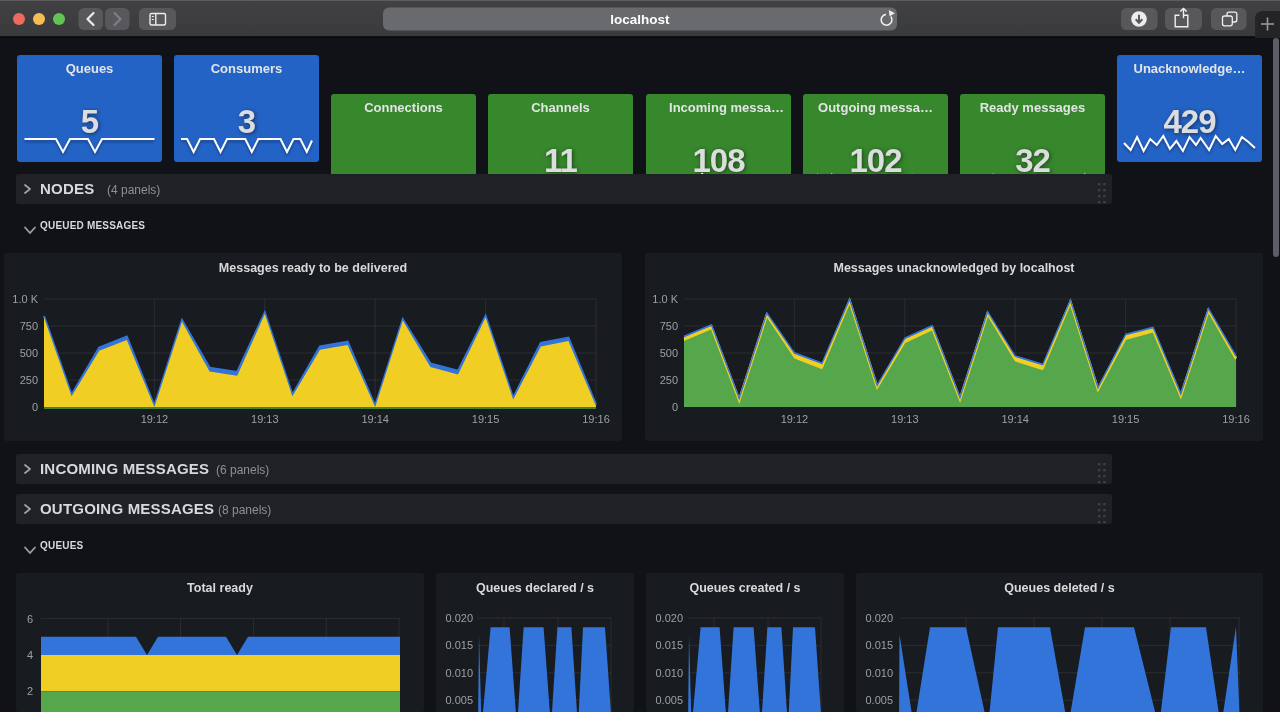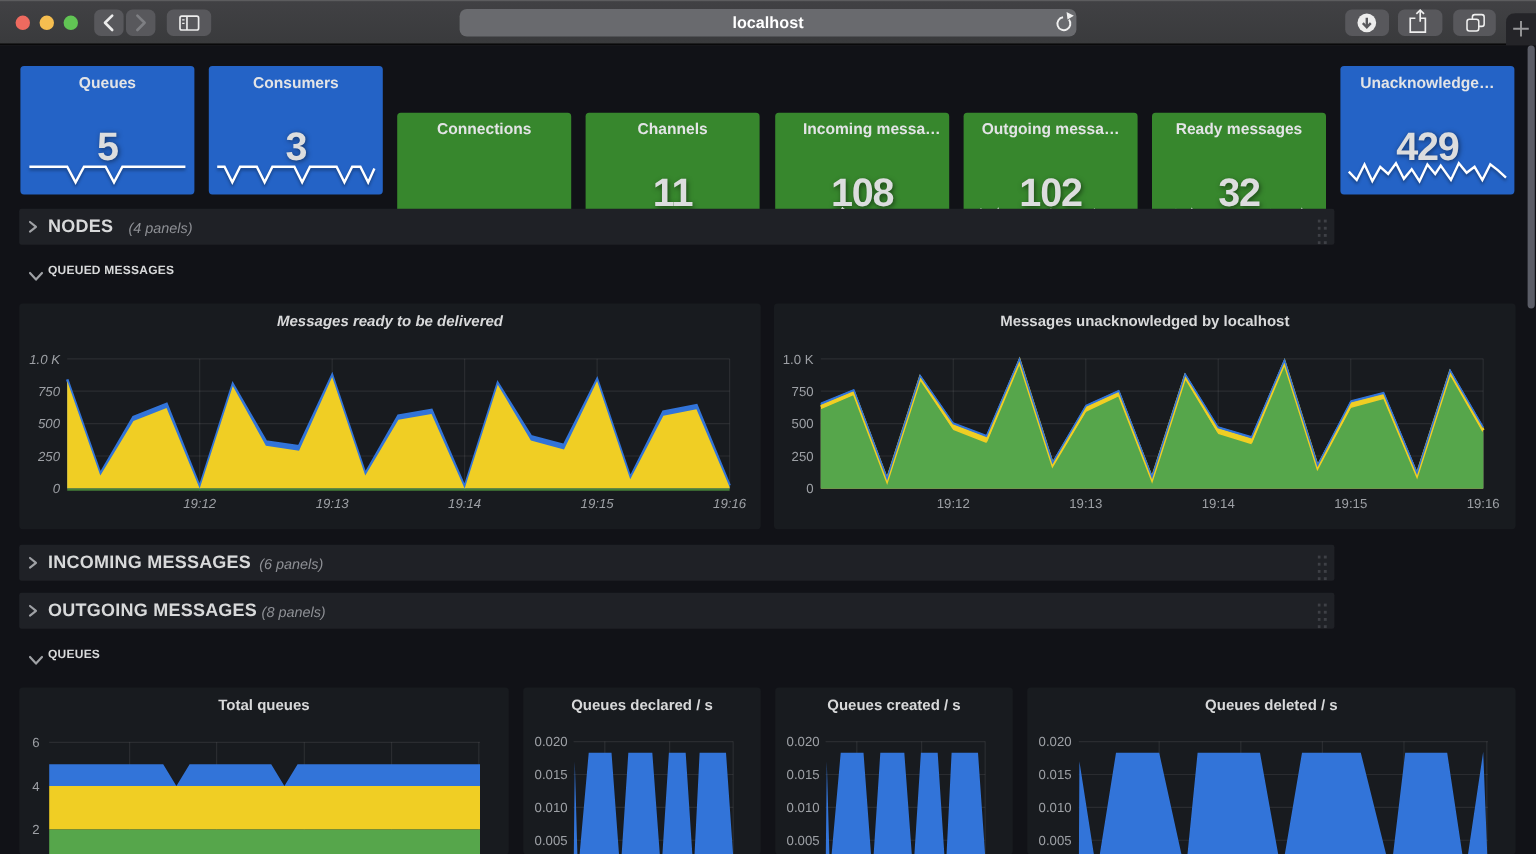--- a/index.html
+++ b/index.html
@@ -10,21 +10,21 @@
   .stat { position:absolute; top:55px; width:145px; height:107px; border-radius:3px; overflow:hidden; }
   .stat .t { text-align:center; padding-top:6px; font-size:13px; font-weight:bold; color:#e3e4e6; }
   .stat .v { position:absolute; left:0; right:0; top:48px; text-align:center; font-size:33px; letter-spacing:-1px; font-weight:bold;
     color:#dcddde; text-shadow:1px 1px 4px rgba(0,0,0,.5); }
   .stat svg.sp { position:absolute; left:0; top:0; }
   .blue { background:#2463c6; }
   .green { background:#37872d;margin-top:39px; }
   .row { position:absolute; left:16px; width:1096px; height:30px; background:#1f2126; border-radius:2px; }
   .row .chev { position:absolute; left:5px; top:9px; } .hdr .chev { position:absolute; left:7px; top:9px; }
   .row .rt { position:absolute; left:24px; top:6px; font-size:15px; font-weight:bold; color:#d8d9da; letter-spacing:.2px; }
-  .row .rc { position:absolute; top:9px; font-size:12px; font-style:italic; color:#8e9095;text-align:center; }
+  .row .rc { position:absolute; top:9px; font-size:12px; color:#8e9095;text-align:center; }
   .hdr { position:absolute; left:16px; width:1248px; height:30px; }
   .hdr .rt { position:absolute; left:24px; top:6px; font-size:10px; font-weight:bold; color:#d8d9da; letter-spacing:.2px; }
   .dots { position:absolute; right:4px; top:5px; }
   .panel { position:absolute; background:#181b1f; border-radius:3px; overflow:hidden; }
   .panel .pt { position:absolute; left:0; right:0; top:7.5px; text-align:center; font-size:12.5px; font-weight:bold; color:#d8d9da; }
   .axis { fill:#9da0a5; font-size:11px; font-family:"Liberation Sans",sans-serif; }
   .grid { stroke:rgba(255,255,255,.08); stroke-width:1; }
 </style>
 </head>
 <body>
@@ -191,21 +191,21 @@
 </div>
 <div class="hdr" style="top:534px;">
   <svg class="chev" width="14" height="12">
       <path d="M2,4.5 L7,10 L12,4.5" stroke="#9fa1a5" stroke-width="1.8" fill="none" stroke-linecap="round" stroke-linejoin="round"></path>
     </svg>
   <span class="rt">QUEUES</span>
 </div>
 
 <div class="abs" style="left:1273px; top:38px; width:6px; height:219px; background:#5b5d67; border-radius:3px;"></div>
 
-<div class="panel" style="left:16px; top:253px; width:618px; height:188px;font-style:italic;">
+<div class="panel" style="left:4px; top:253px; width:618px; height:188px;">
   <div class="pt">Messages ready to be delivered</div>
   <svg width="618" height="188">
     <g class="grid">
       <line x1="40" y1="46" x2="592" y2="46"></line>
         <line x1="40" y1="73" x2="592" y2="73"></line>
       <line x1="40" y1="100" x2="592" y2="100"></line>
         <line x1="40" y1="127" x2="592" y2="127"></line>
       <line x1="150.4" y1="46" x2="150.4" y2="154"></line>
         <line x1="260.8" y1="46" x2="260.8" y2="154"></line>
       <line x1="371.2" y1="46" x2="371.2" y2="154"></line>
@@ -262,21 +262,21 @@
       <text x="149.4" y="170">19:12</text>
         <text x="259.8" y="170">19:13</text>
       <text x="370.2" y="170">19:14</text>
         <text x="480.6" y="170">19:15</text>
         <text x="591" y="170">19:16</text>
     </g>
   </svg>
 </div>
 
 <div class="panel" style="left:16px; top:573px; width:408px; height:139px;">
-  <div class="pt">Total queues</div>
+  <div class="pt">Total ready</div>
   <svg width="408" height="139">
     <g class="grid">
       <line x1="25" y1="45.6" x2="384" y2="45.6"></line>
       <line x1="92" y1="45.6" x2="92" y2="139"></line>
         <line x1="164.5" y1="45.6" x2="164.5" y2="139"></line>
       <line x1="237.6" y1="45.6" x2="237.6" y2="139"></line>
         <line x1="310.3" y1="45.6" x2="310.3" y2="139"></line>
       <line x1="383" y1="45.6" x2="383" y2="139"></line>
     </g>
     <polygon points="25,63.8 120,63.8 131,82 142,63.8 210,63.8 221,82 232,63.8 384,63.8 384,82 25,82" fill="#3274d9"></polygon>

